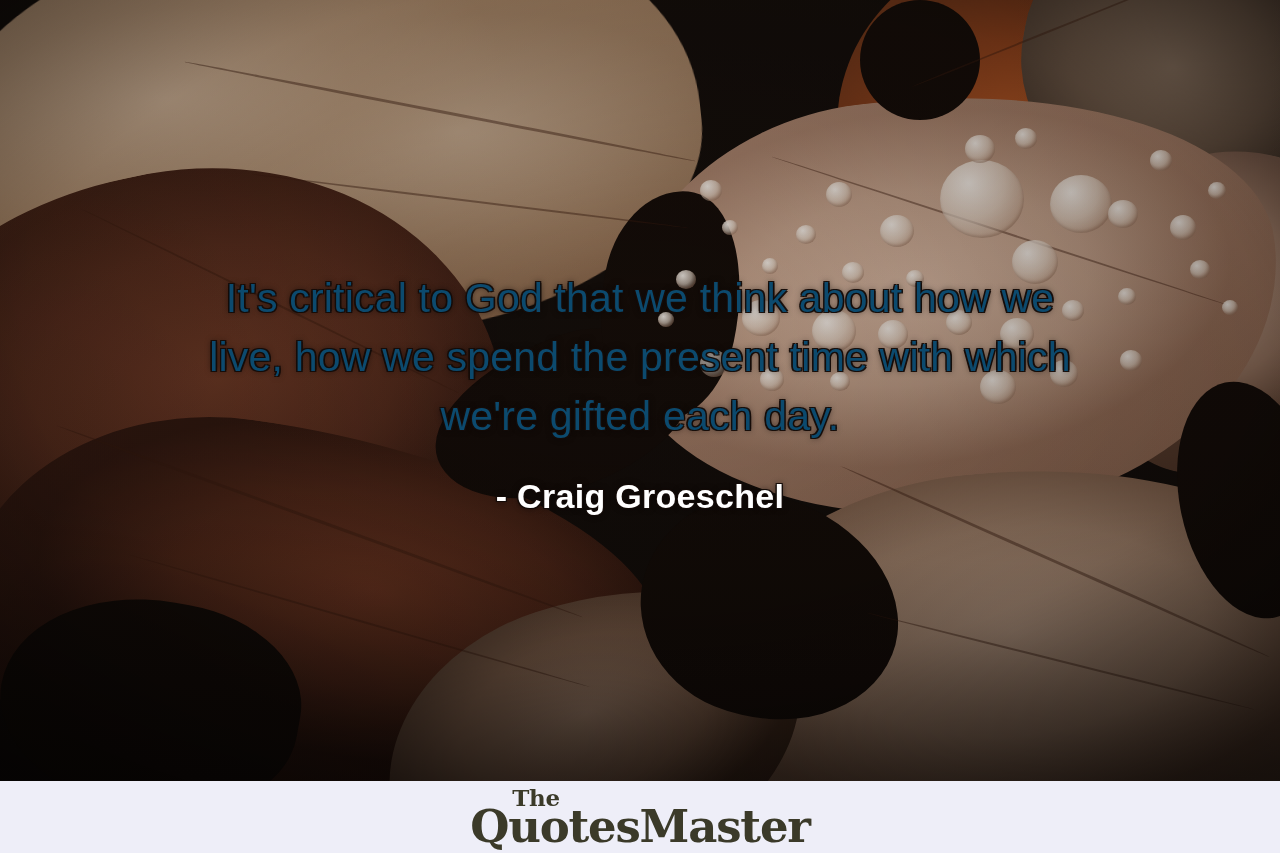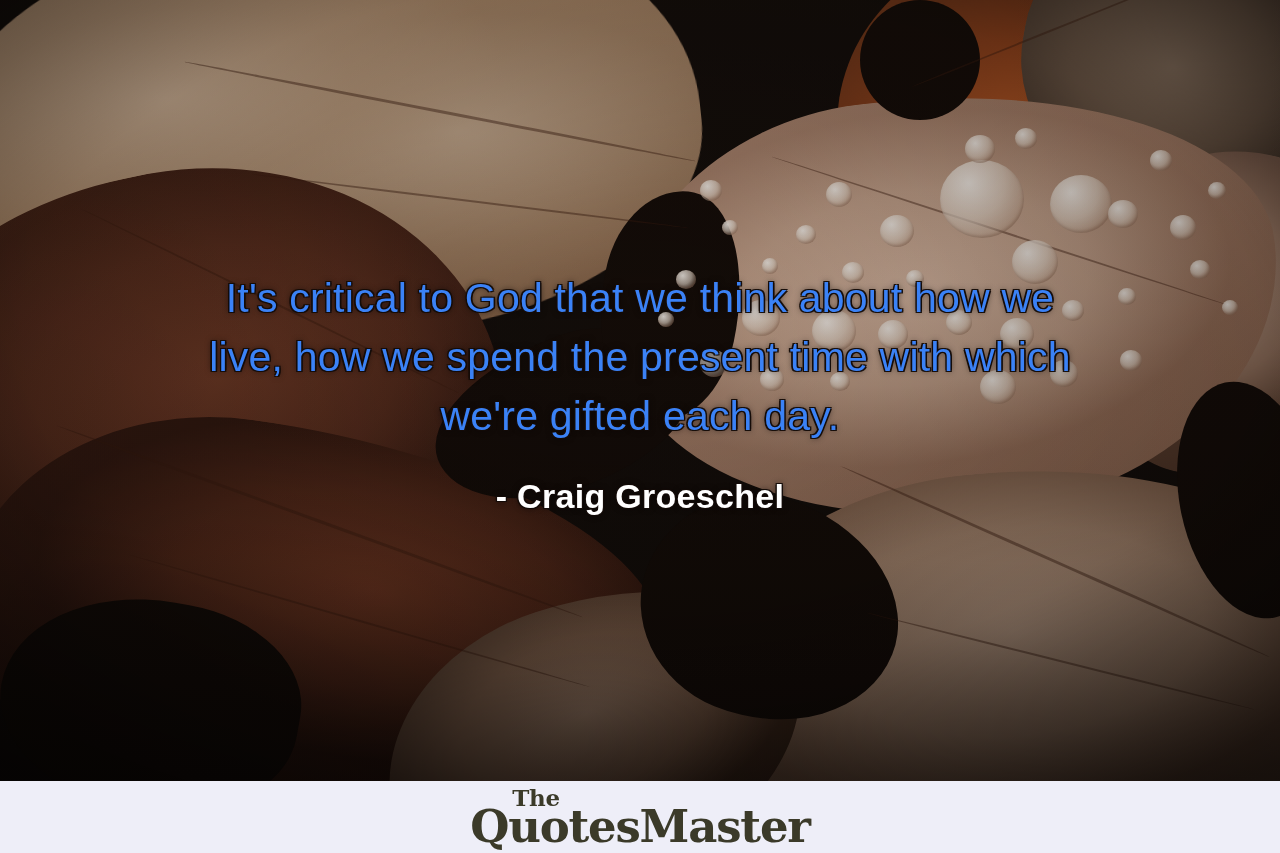--- a/index.html
+++ b/index.html
@@ -207,21 +207,21 @@
     justify-content: center;
     align-items: center;
     padding: 0 110px;
     box-sizing: border-box;
   }
 
   #quote-text {
     width: 1060px;
     margin: 0;
     text-align: center;
-    color: #3b82f6;
+    color: #0c4a6e;
     font-family: "Liberation Sans", sans-serif;
     font-weight: 400;
     font-size: 41px;
     line-height: 59px;
     letter-spacing: .2px;
     text-shadow:
       -1.4px -1.4px 0 rgba(20,12,8,.95),
        1.4px -1.4px 0 rgba(20,12,8,.95),
       -1.4px  1.4px 0 rgba(20,12,8,.95),
        1.4px  1.4px 0 rgba(20,12,8,.95),

